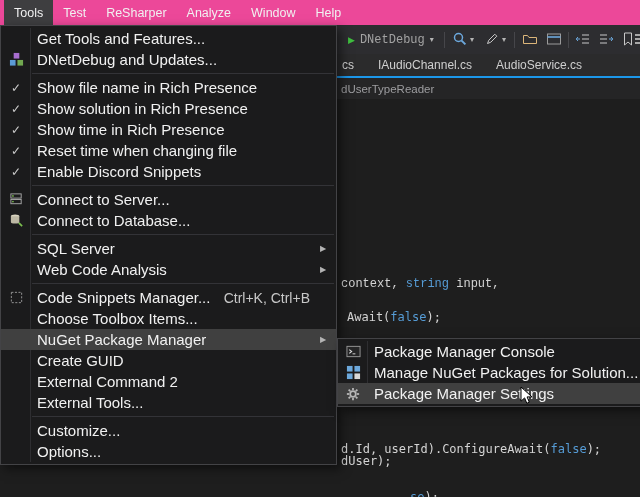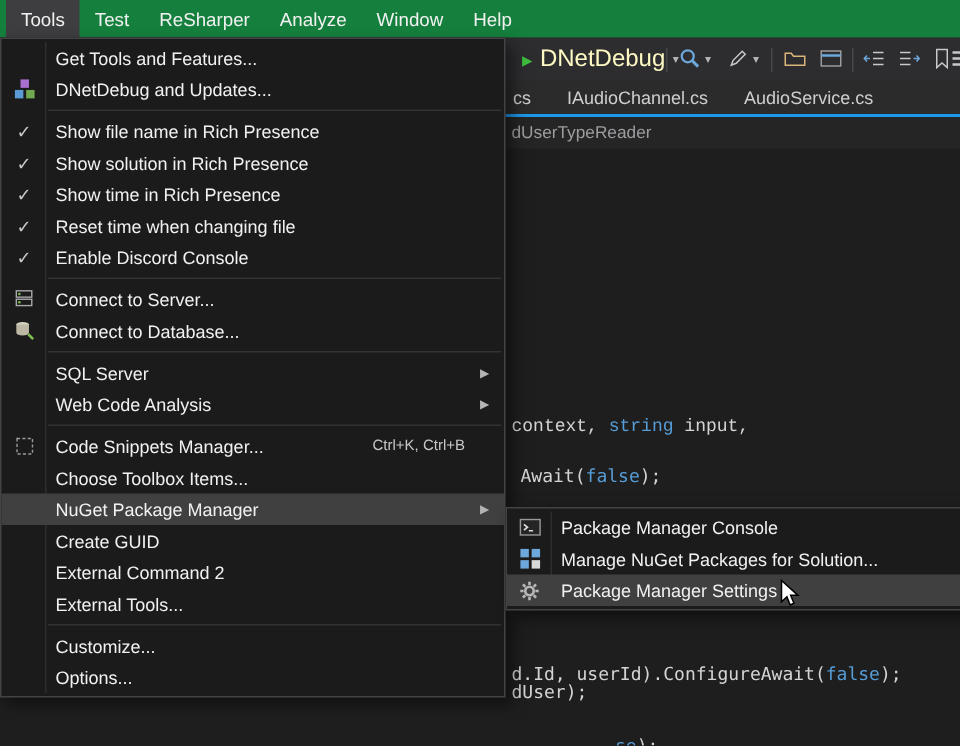--- a/index.html
+++ b/index.html
@@ -4,28 +4,28 @@
 <style>
   * { margin:0; padding:0; box-sizing:border-box; }
   html,body { width:640px; height:497px; }
   body {
     position:relative; overflow:hidden;
     background:#1e1e1e;
     font-family:"Liberation Sans", sans-serif;
     font-size:12px; color:#dcdcdc;
   }
   
-  .menubar { position:absolute; left:0; top:0; right:0; height:25px; background:#15803d; display:flex; align-items:stretch; padding-left:4px; z-index:5; }
+  .menubar { position:absolute; left:0; top:0; right:0; height:25px; background:#ec4899; display:flex; align-items:stretch; padding-left:4px; z-index:5; }
   .mb-item { padding:0 10px; display:flex; align-items:center; color:#f1f1f1; font-size:12.5px; cursor:default; }
   .mb-item.active { background:#3e3e40; }
 
   .toolbar { position:absolute; left:0; top:25px; right:0; height:29px; background:#2d2d30; z-index:4; }
   .tb-run { position:absolute; left:343px; top:4px; height:21px; display:flex; align-items:center; gap:5px; padding:0 5px; }
   .tb-run .play { color:#3fbf3f; font-size:9px; }
-  .tb-run .tgt { color:#fef9c3; font-size:16px; }
+  .tb-run .tgt { color:#a3a3a3; font-size:12px;font-family:Liberation Mono, monospace; }
   .tb-run .chev, .tb-chev { color:#b4b4b4; font-size:8px; }
   .tb-sep { position:absolute; top:7px; width:1px; height:16px; background:#46464a; }
   .tb-ic { position:absolute; top:6px; width:16px; height:16px; }
   .tb-chev { position:absolute; top:10px; }
 
   .tabbar { position:absolute; left:0; top:54px; right:0; height:24px; background:#2b2b2c; border-bottom:2px solid #1c97ea; display:flex; padding-left:330px; z-index:3; }
   .tab { padding:0 12px; display:flex; align-items:center; color:#cfcfcf; font-size:12px; }
 
   .breadcrumb { position:absolute; left:0; top:78px; right:0; height:21px; background:#252526; display:flex; align-items:center; padding-left:341px; color:#9d9da0; font-size:11.5px; z-index:3; }
 
@@ -35,22 +35,22 @@
 
   
   .popup { position:absolute; background:#1b1b1c; border:1px solid #434346; box-shadow:4px 4px 10px rgba(0,0,0,.5); padding:2px 0; z-index:10; }
   .popup::before { content:""; position:absolute; left:29px; top:2px; bottom:2px; width:1px; background:#2e2e31; }
   #tools-menu { left:0; top:25px; width:337px; }
   #nuget-submenu { left:337px; top:338px; width:320px; }
   .mi { height:21px; display:flex; align-items:center; position:relative; }
   .mi.hl { background:#404040; }
   .gut { flex:none; width:30px; display:flex; justify-content:center; align-items:center; }
   .chk { color:#c8c8c8; font-size:12px; }
-  .lbl { flex:1; padding-left:6px; color:#f1f1f1; font-size:12px; white-space:nowrap; }
-  .sc { flex:none; color:#c8c8c8; font-size:10px; margin-right:26px; }
+  .lbl { flex:1; padding-left:6px; color:#f1f1f1; font-size:15px; white-space:nowrap; }
+  .sc { flex:none; color:#c8c8c8; font-size:14px; margin-right:26px; }
   .arr { flex:none; width:16px; font-size:8px; color:#b4b4b4; }
   .sep { height:1px; background:#333337; margin:3px 2px 3px 31px; }
 
   #cursor { position:absolute; left:520px; top:386px; z-index:30; }
 </style>
 </head>
 <body>
 
 <div class="code-line" style="left:341px; top:277px;font-family:Liberation Mono, monospace;"><span>context, </span><span class="kw">string</span><span> input,</span></div>
 <div class="code-line" style="left:347px; top:310px;"><span>Await(</span><span class="kw">false</span><span>);</span></div>
@@ -173,21 +173,21 @@
   <div class="mi">
       <span class="gut">
         <span class="chk">✓</span>
       </span>
       <span class="lbl">Reset time when changing file</span>
     </div>
   <div class="mi">
       <span class="gut">
         <span class="chk">✓</span>
       </span>
-      <span class="lbl">Enable Discord Console</span>
+      <span class="lbl">Enable Discord Snippets</span>
     </div>
   <div class="sep"></div>
   <div class="mi">
       <span class="gut">
         <svg viewBox="0 0 16 16" width="15" height="15">
           <rect x="2" y="2" width="11" height="4.5" fill="none" stroke="#a8a8a8"></rect>
           <rect x="2" y="8" width="11" height="4.5" fill="none" stroke="#a8a8a8"></rect>
           <circle cx="4.2" cy="4.2" r="0.9" fill="#7cbf4f"></circle>
           <circle cx="4.2" cy="10.2" r="0.9" fill="#7cbf4f"></circle>
         </svg>

